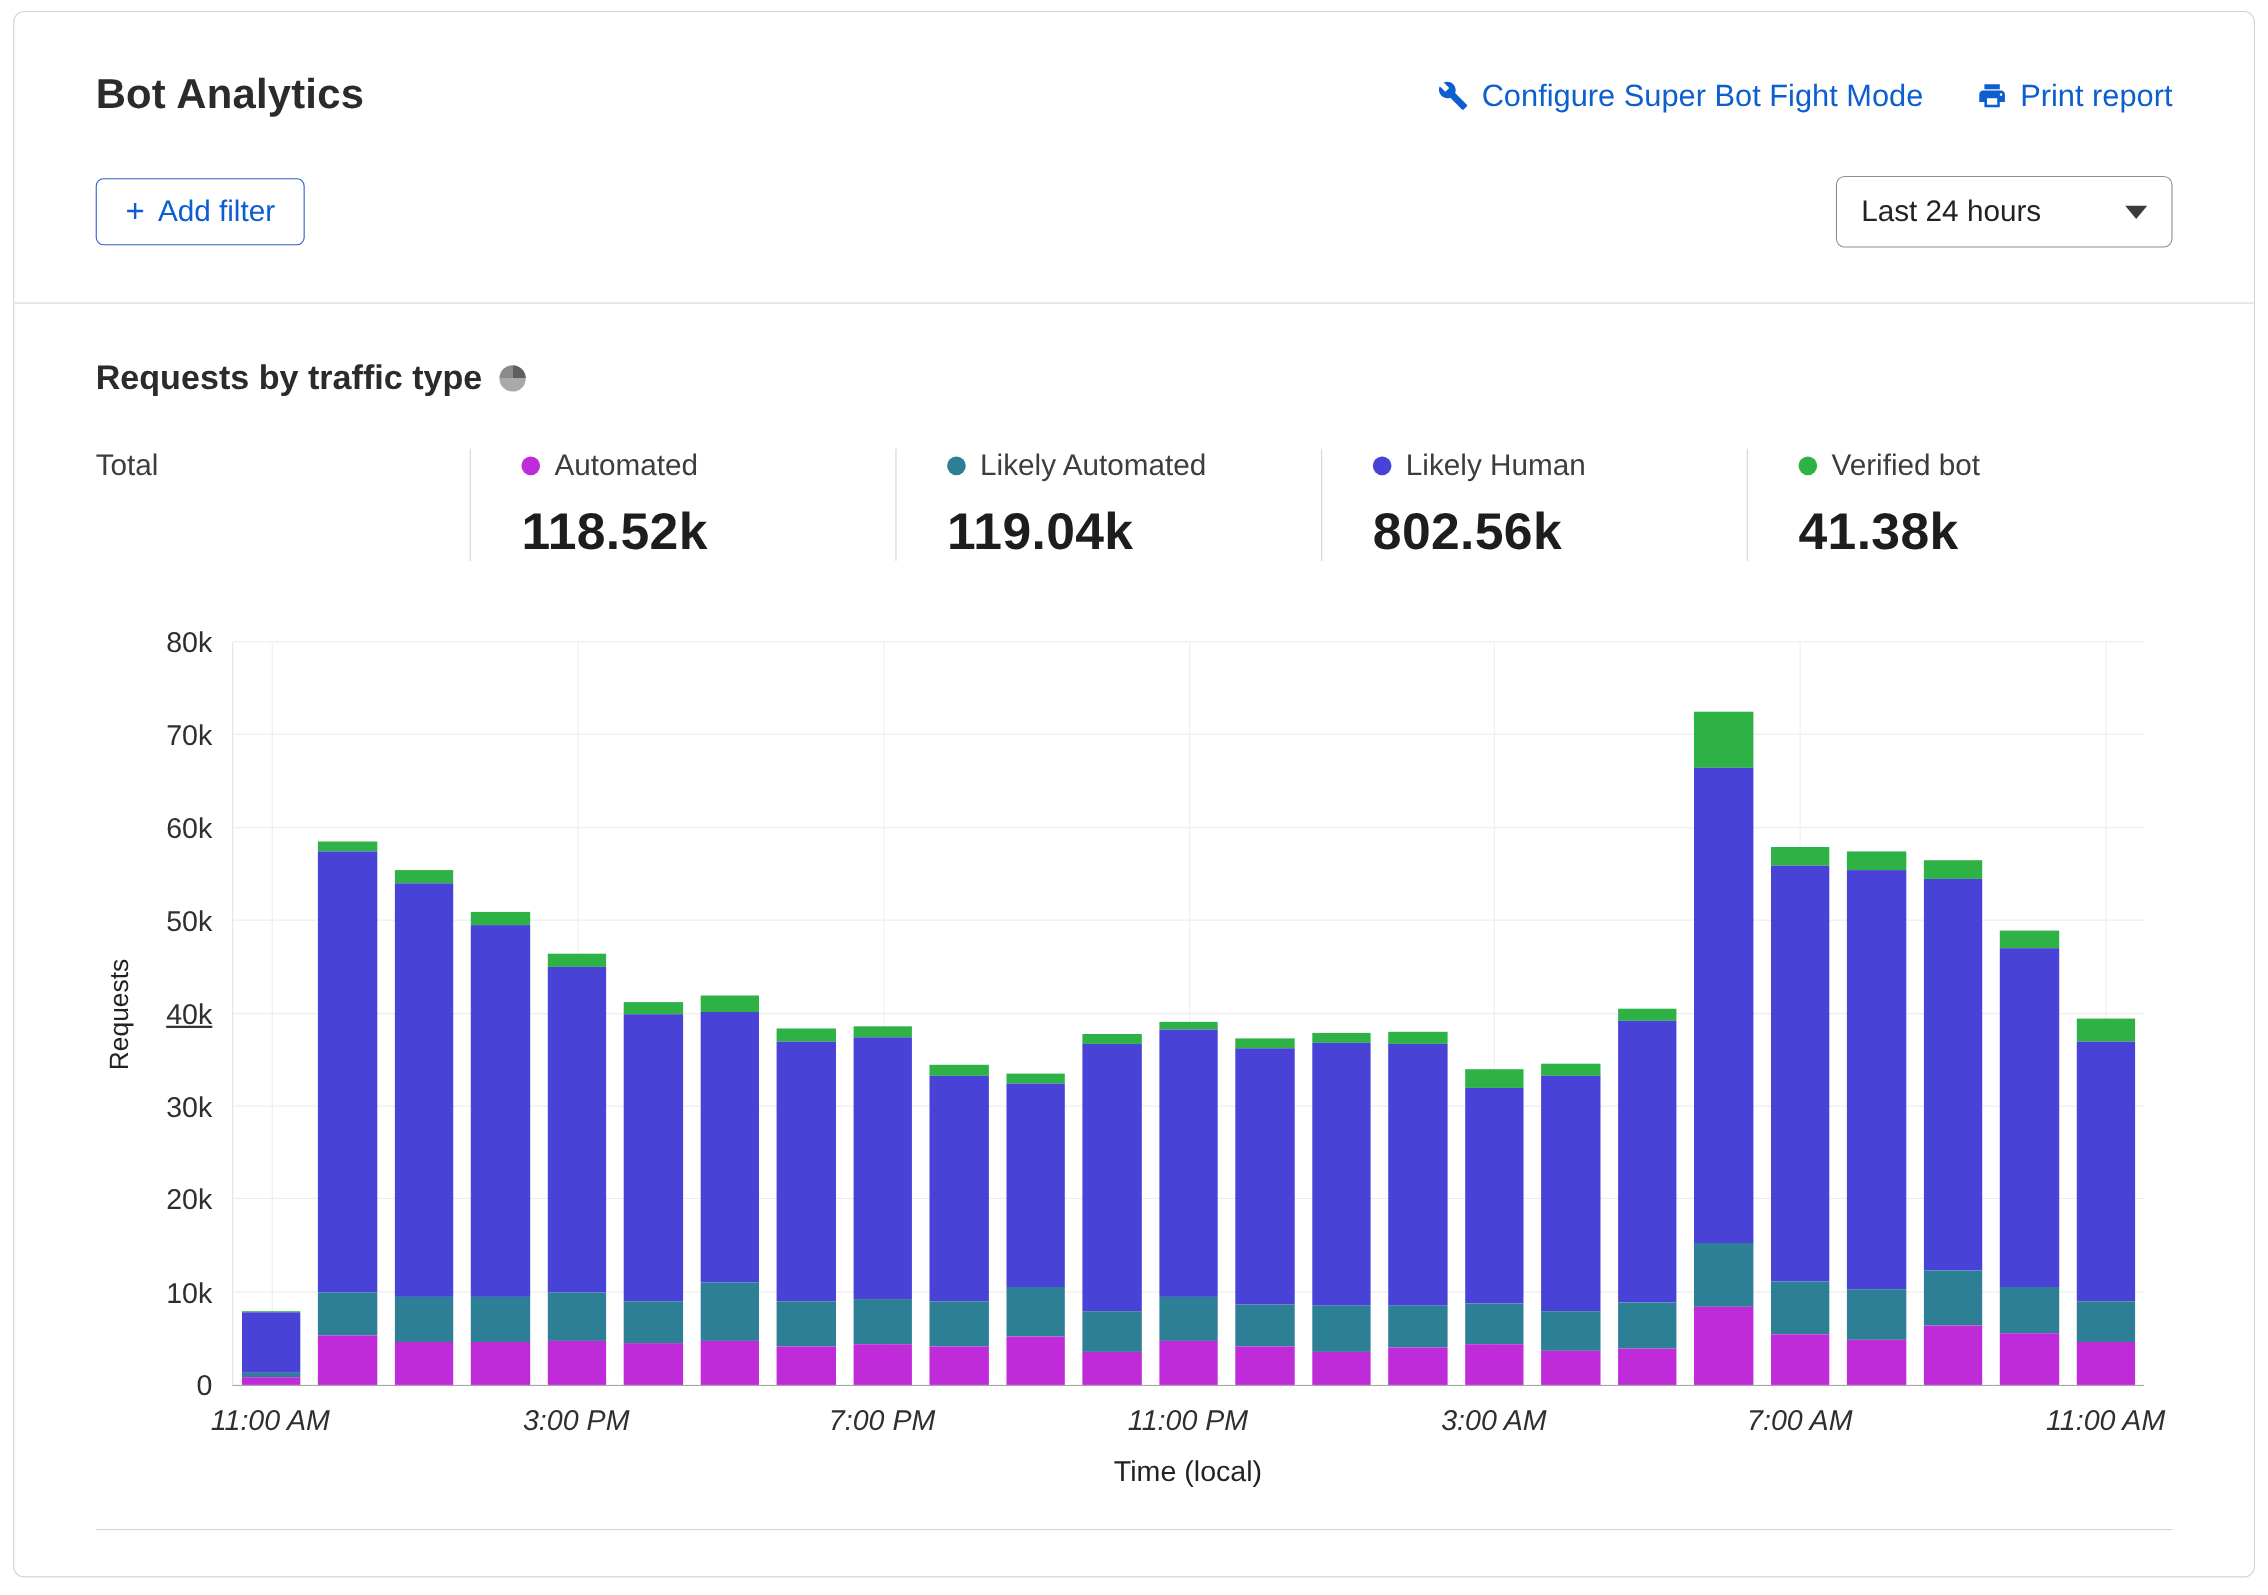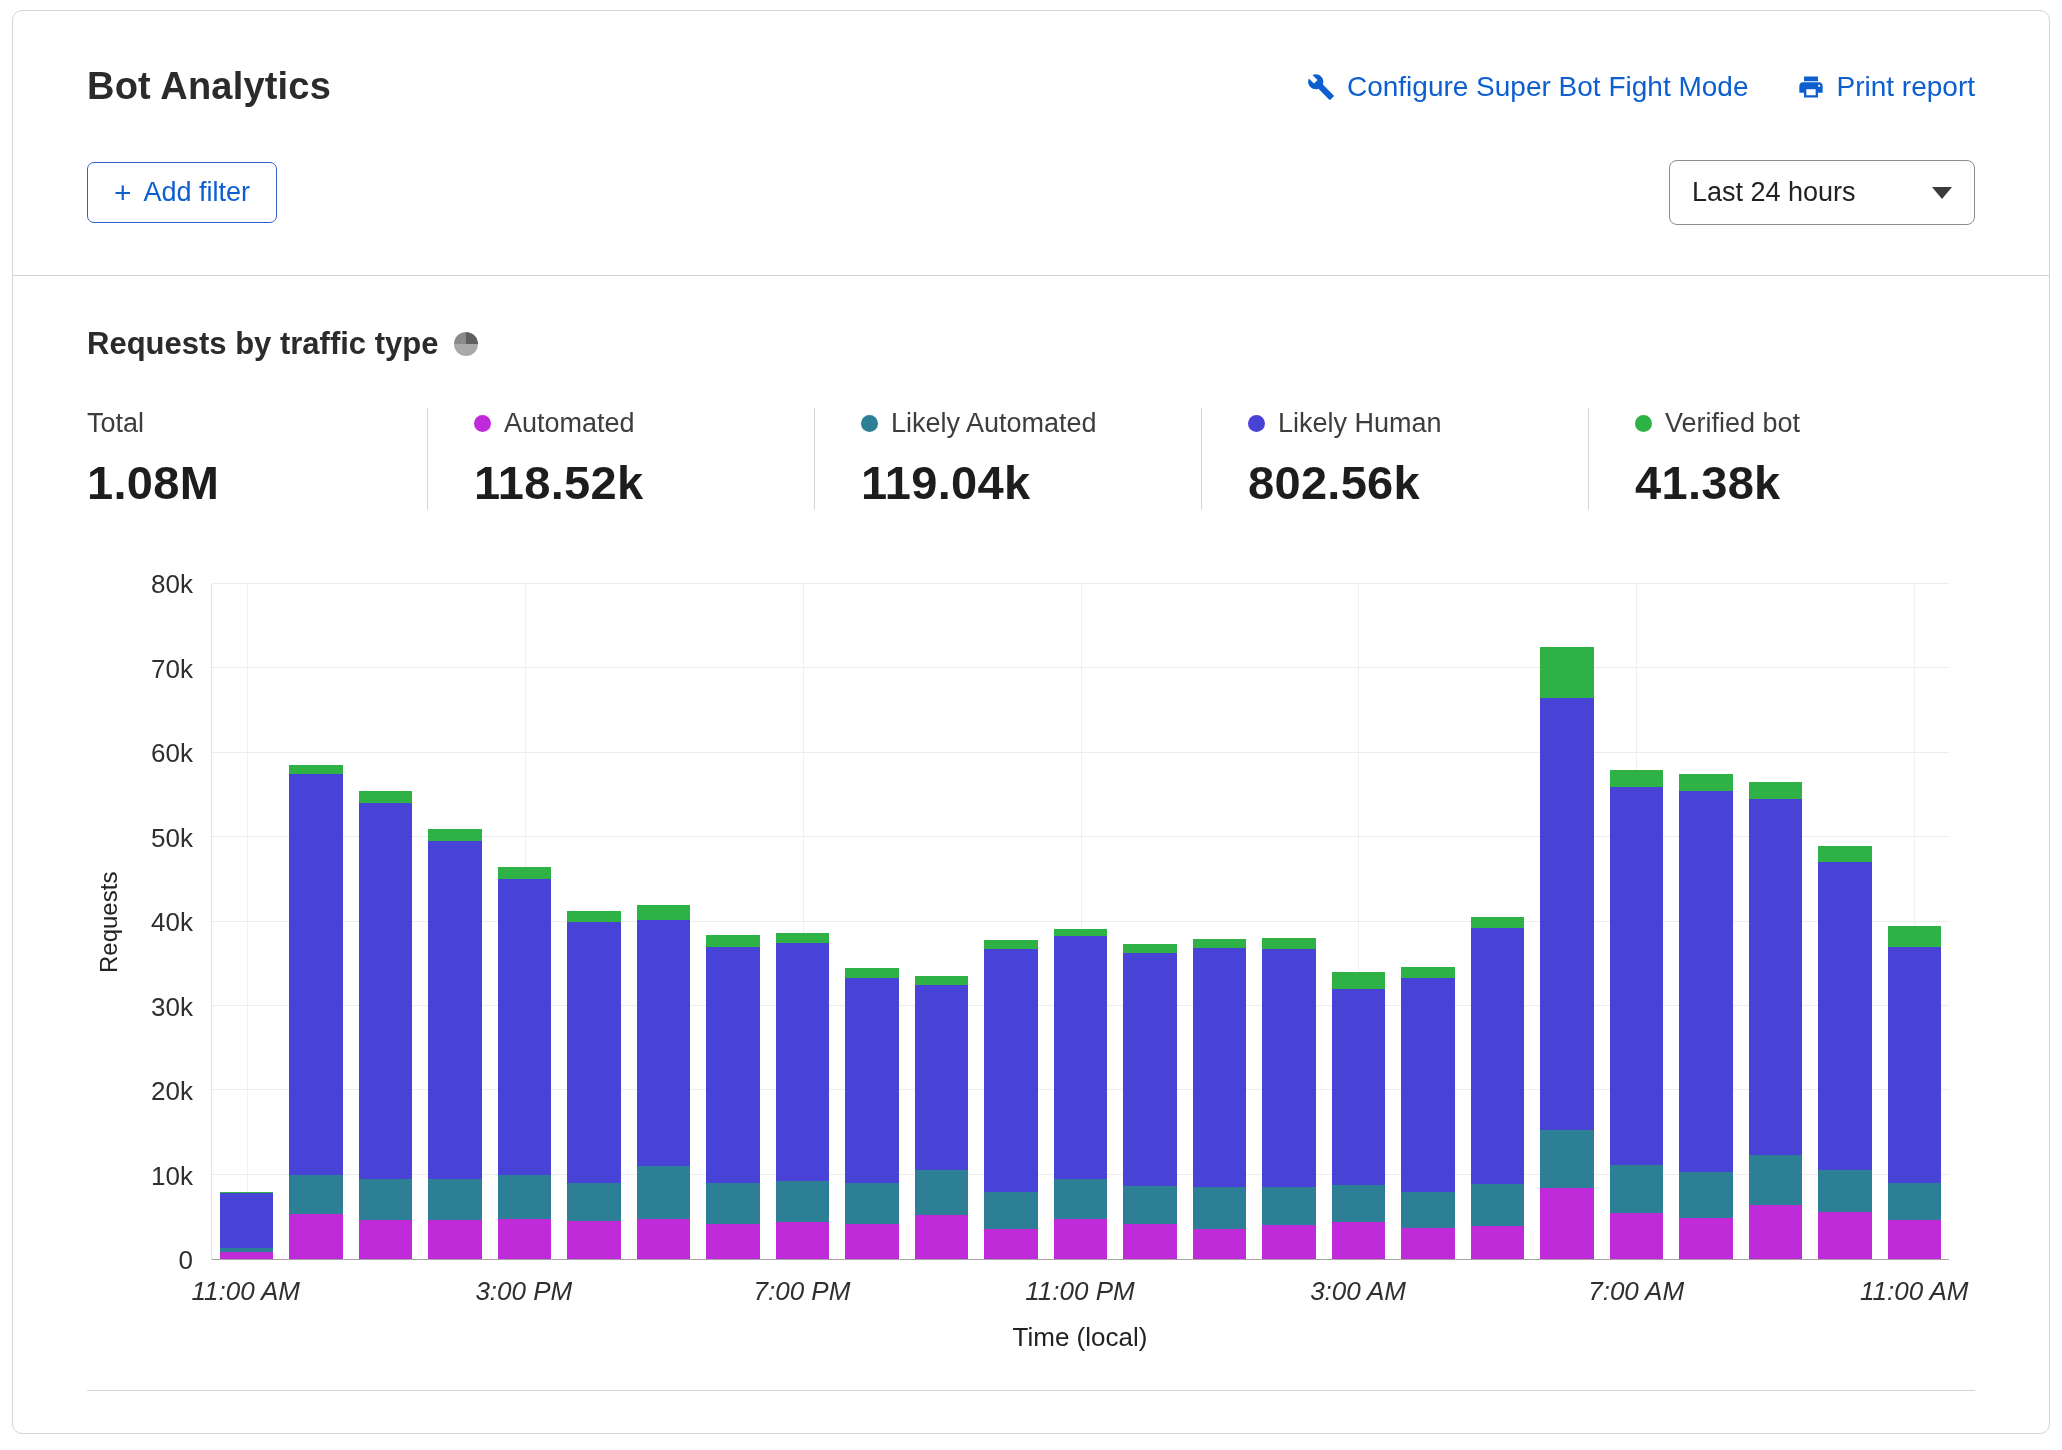--- a/index.html
+++ b/index.html
@@ -119,21 +119,20 @@
     <div class="sec-head">
       <div class="sec-title">Requests by traffic type</div>
       <span class="pie-icon"></span>
     </div>
 
     <div class="stats">
       <div class="stat">
         <div class="stat-label">
             <span>Total</span>
           </div>
-        <div class="stat-value">1.08M</div>
       </div>
       <div class="stat">
         <div class="stat-label">
           <span class="dot" style="background: rgb(191, 43, 216);"></span>
           <span>Automated</span>
         </div>
         <div class="stat-value">118.52k</div>
       </div>
       <div class="stat">
         <div class="stat-label">
@@ -158,21 +157,21 @@
       </div>
     </div>
 
     <div class="chart-grid">
       <div class="y-axis-title">Requests</div>
       <div class="yticks">
           <div class="ytick" style="bottom: 0%;">0</div>
           <div class="ytick" style="bottom: 12.5%;">10k</div>
           <div class="ytick" style="bottom: 25%;">20k</div>
           <div class="ytick" style="bottom: 37.5%;">30k</div>
-          <div class="ytick" style="bottom: 50%;">40k</div>
+          <div class="ytick" style="bottom: 50%; text-decoration: underline;">40k</div>
           <div class="ytick" style="bottom: 62.5%;">50k</div>
           <div class="ytick" style="bottom: 75%;">60k</div>
           <div class="ytick" style="bottom: 87.5%; margin-left: 20px;">70k</div>
           <div class="ytick" style="bottom: 100%;">80k</div>
         </div>
       <div class="plot">
           <div class="gridline-h" style="bottom: 12.5%;"></div>
           <div class="gridline-h" style="bottom: 25%;"></div>
           <div class="gridline-h" style="bottom: 37.5%;"></div>
           <div class="gridline-h" style="bottom: 50%;"></div>

